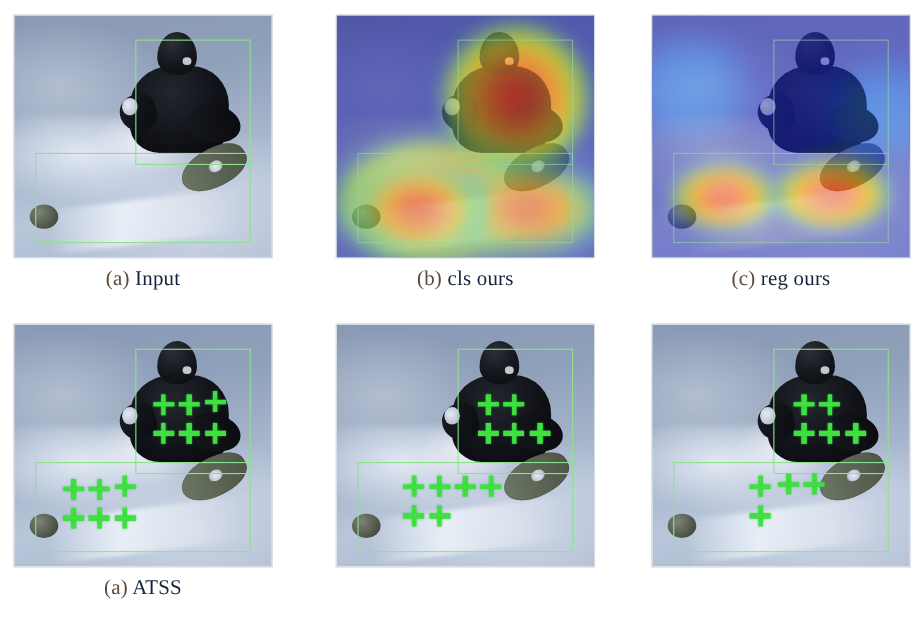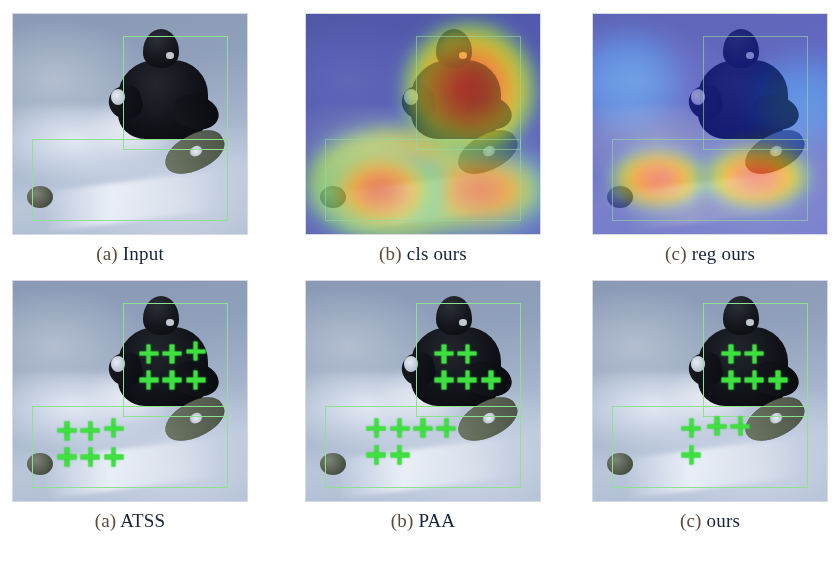--- a/index.html
+++ b/index.html
@@ -9,21 +9,21 @@
     background:#ffffff;
     font-family:"Liberation Serif", serif;
     overflow:hidden;
     position:relative;
   }
   .figure{
     position:absolute;left:0;top:0;width:840px;height:564px;
   }
   .row{position:absolute;left:0;width:698px;}
   .row-top{top:0;height:282px;}
-  .row-bottom{top:267px;height:282px;}
+  .row-bottom{top:281px;height:282px;}
 
   .panel{position:absolute;top:13px;width:236px;height:222px;}
   .panel.p0{left:12px;}
   .panel.p1{left:305px;}
   .panel.p2{left:592px;}
 
   .imgframe{
     position:absolute;left:0;top:0;width:100%;height:100%;
     overflow:hidden;
     border:1px solid #d8d9e2;
@@ -346,24 +346,20 @@
             <div class="cross" style="left: 79%; top: 45%;"></div>
             <div class="cross" style="left: 30%; top: 67%;"></div>
             <div class="cross" style="left: 40%; top: 67%;"></div>
             <div class="cross" style="left: 50%; top: 67%;"></div>
             <div class="cross" style="left: 60%; top: 67%;"></div>
             <div class="cross" style="left: 30%; top: 79%;"></div>
             <div class="cross" style="left: 40%; top: 79%;"></div>
           </div>
       </div>
     </div>
-    <div class="caption p1">
-      <span class="tag">(b)</span>
-      <span>PAA</span>
-    </div>
 
     <div class="panel p2">
       <div class="imgframe">
         <div class="photo">
           <div class="sky"></div>
           <div class="snowdrift"></div>
           <div class="snowtrail"></div>
           <div class="spray"></div>
           <div class="rider">
             <div class="torso"></div>
@@ -384,19 +380,15 @@
             <div class="cross" style="left: 59%; top: 45%;"></div>
             <div class="cross" style="left: 69%; top: 45%;"></div>
             <div class="cross" style="left: 79%; top: 45%;"></div>
             <div class="cross" style="left: 42%; top: 67%;"></div>
             <div class="cross" style="left: 53%; top: 66%;"></div>
             <div class="cross" style="left: 63%; top: 66%;"></div>
             <div class="cross" style="left: 42%; top: 79%;"></div>
           </div>
       </div>
     </div>
-    <div class="caption p2">
-      <span class="tag">(c)</span>
-      <span>ours</span>
-    </div>
   </div>
 
 </div>
 
 </body></html>

